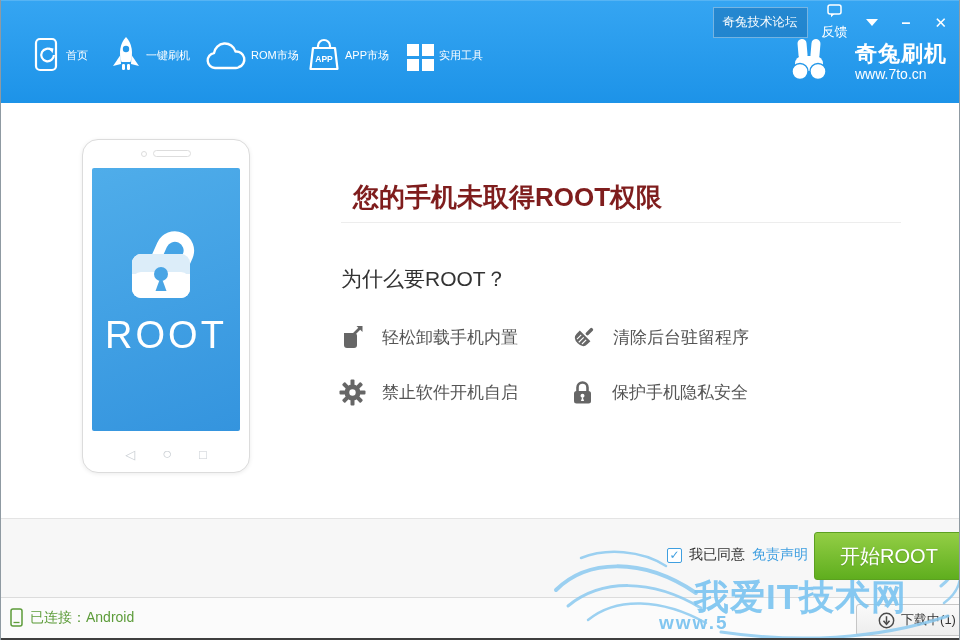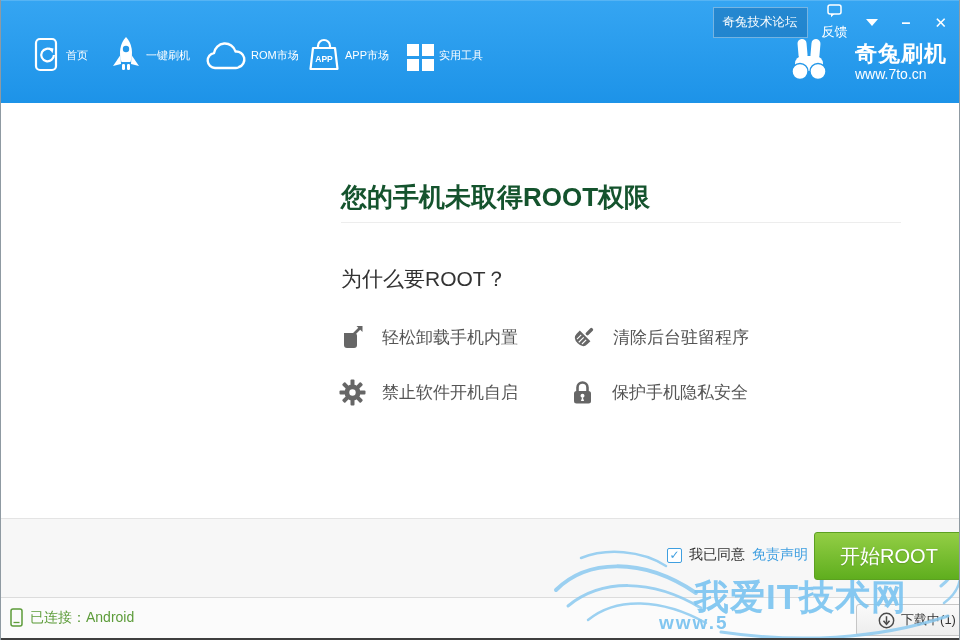--- a/index.html
+++ b/index.html
@@ -30,21 +30,21 @@
   .phone{position:absolute;left:81px;top:35px;width:168px;height:334px;background:#fff;
          border:1px solid #dcdcdc;border-radius:16px;box-shadow:0 1px 4px rgba(0,0,0,.08);}
   .speaker{position:absolute;left:0;right:0;top:10px;display:flex;align-items:center;justify-content:center;gap:6px;}
   .speaker .dot{width:6px;height:6px;border:1px solid #ddd;border-radius:50%;}
   .speaker .pill{width:38px;height:7px;border:1px solid #ddd;border-radius:4px;}
   .screen{position:absolute;left:9px;top:28px;width:148px;height:263px;border-radius:2px;
           background:linear-gradient(160deg,#4fadea,#3494de);display:flex;flex-direction:column;align-items:center;}
   .screen .root-word{color:#fff;font-size:38px;letter-spacing:3px;margin-top:10px;font-weight:400;}
   .phone-nav{position:absolute;left:0;right:0;bottom:9px;display:flex;justify-content:center;gap:27px;
              color:#c9ced3;font-size:13px;align-items:center;}
-  .main-title{position:absolute;left:340px;top:179px;font-size:26px;font-weight:bold;color:#14532d;}
+  .main-title{position:absolute;left:352px;top:179px;font-size:26px;font-weight:bold;color:#7f1d1d;}
   .divider{position:absolute;left:340px;top:118px;width:560px;height:1px;background:#ededed;}
   .question{position:absolute;left:340px;top:161px;font-size:21px;color:#333;}
   .features{position:absolute;left:338px;top:206px;display:grid;grid-template-columns:230px auto;
             grid-auto-rows:55px;align-items:center;}
   .feature{display:flex;align-items:center;gap:16px;}
   .feature .f-lbl{font-size:17px;color:#555;}
   
   .action-bar{position:absolute;left:0;top:518px;width:960px;height:79px;background:#f7f7f7;
               border-top:1px solid #e4e4e4;}
   .agree{position:absolute;left:666px;top:546px;display:flex;align-items:center;gap:7px;font-size:14px;color:#333;}
@@ -161,20 +161,44 @@
       </svg>
       <div class="logo-text">
         <div class="t1">奇兔刷机</div>
         <div class="t2">www.7to.cn</div>
       </div>
     </div>
   </div>
 
   <div class="content">
 
+    <div class="phone">
+      <div class="speaker">
+        <span class="dot"></span>
+          <span class="pill"></span>
+      </div>
+      <div class="screen">
+        <svg width="96" height="96" viewBox="0 0 96 96" style="margin-top:40px;">
+          <g transform="rotate(24 40 46)">
+            <path d="M40,50 v-14 a14,14 0 0 1 28,0 v16" fill="none" stroke="#fff" stroke-width="10.5" stroke-linecap="round"></path>
+          </g>
+          <rect x="14" y="46" width="58" height="44" rx="9" fill="#fff"></rect>
+          <path d="M14,55 a9,9 0 0 1 9,-9 h40 a9,9 0 0 1 9,9 v11 h-58 z" fill="#dcedf9"></path>
+          <rect x="14" y="64" width="58" height="26" rx="9" fill="#fff"></rect>
+          <circle cx="43" cy="66" r="7" fill="#49a5e5"></circle>
+          <path d="M43,68 l-5.5,15 h11 z" fill="#49a5e5"></path>
+        </svg>
+        <div class="root-word">ROOT</div>
+      </div>
+      <div class="phone-nav">
+        <span>◁</span>
+        <span style="font-size:16px;">○</span>
+        <span>□</span>
+      </div>
+    </div>
 
     <div class="main-title" style="top:76px;">您的手机未取得ROOT权限</div>
     <div class="divider"></div>
     <div class="question">为什么要ROOT？</div>
 
     <div class="features">
       <div class="feature">
         <svg width="27" height="27" viewBox="0 0 27 27">
           <path d="M5,9 h10 a3,3 0 0 1 3,3 v9 a3,3 0 0 1 -3,3 h-7 a3,3 0 0 1 -3,-3 z" fill="#666"></path>
           <path d="M14,11 L22,3" stroke="#666" stroke-width="2.6"></path>

